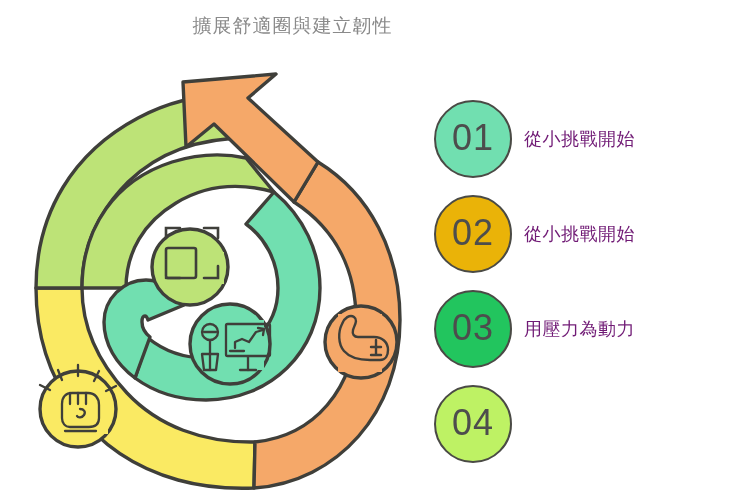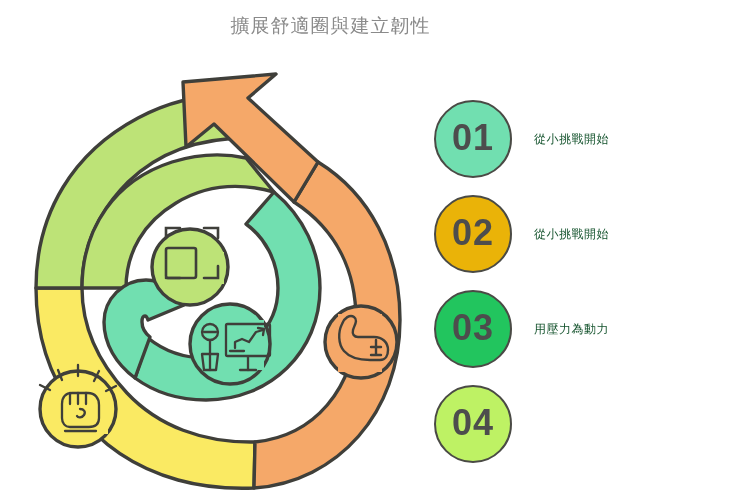--- a/index.html
+++ b/index.html
@@ -28,21 +28,20 @@
     top: 14px;
     left: 0;
     width: 585px;
     text-align: center;
     font-size: 19px;
     letter-spacing: 1px;
     color: #8a8a8a;
     font-weight: 400;
     line-height: 24px;
     white-space: nowrap;
-    margin-left: 38px;
   }
 
   
   #spiral-wrap {
     position: absolute;
     left: 8px;
     top: 52px;
     width: 410px;
     height: 445px;
   }
@@ -80,30 +79,30 @@
     border-radius: 50%;
     border: 2.5px solid #4a4a45;
     box-sizing: border-box;
     flex: 0 0 auto;
     display: flex;
     align-items: center;
     justify-content: center;
   }
   .badge-num {
     font-size: 36px;
-    font-weight: 700;
+    font-weight: 400;
     color: #4d4d4d;
     letter-spacing: 1px;
     line-height: 1;
     transform: translateY(-1px);
   }
   .legend-label {
-    margin-left: 22px;
-    font-size: 12px;
-    color: #14532d;
+    margin-left: 12px;
+    font-size: 18px;
+    color: #701a75;
     letter-spacing: 0.5px;
     white-space: nowrap;
   }
 </style>
 </head>
 <body>
 
 <div id="page">
 
   <div id="title">擴展舒適圈與建立韌性</div>

